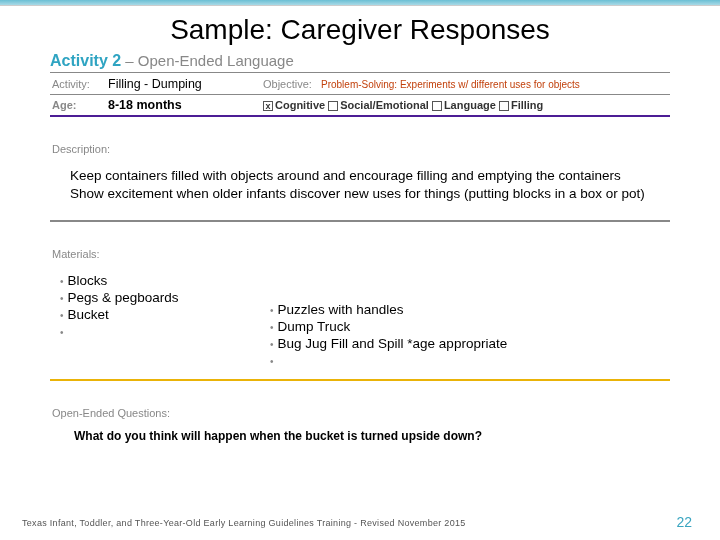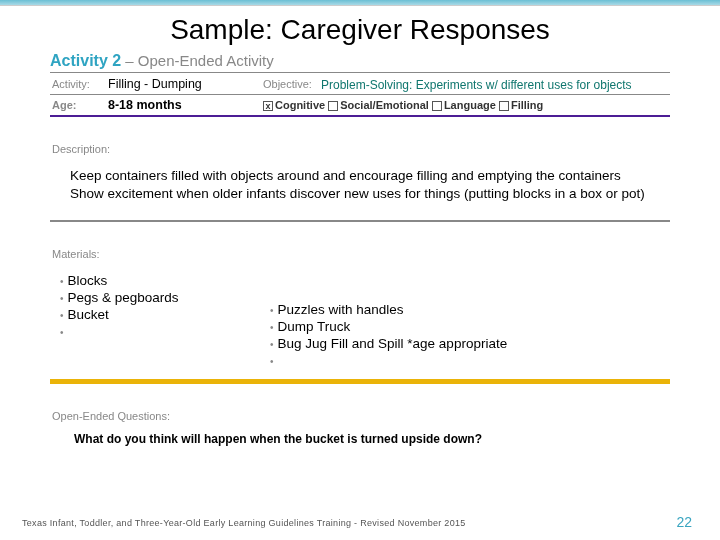--- a/index.html
+++ b/index.html
@@ -63,22 +63,22 @@
     font-size: 12.5px;
     color: #000;
   }
   .obj-label {
     color: #888;
     font-size: 11px;
     width: 58px;
   }
   .obj-val {
     flex: 1;
-    font-size: 12px;
-    color: #0f766e;
+    font-size: 10px;
+    color: #c2410c;
     padding-top: 2px;
   }
   .age-val {
     font-size: 12.5px;
     color: #000;
     width: 155px;
   }
   .checks {
     flex: 1;
     font-size: 11px;
@@ -105,21 +105,21 @@
   .desc-body {
     font-size: 13.5px;
     color: #000;
     padding: 10px 8px 16px 20px;
     line-height: 1.35;
     border-bottom: 2px solid #888;
   }
   .materials {
     display: flex;
     padding: 10px 0 10px 10px;
-    border-bottom: 5px solid #eab308;
+    border-bottom: 2px solid #eab308;
   }
   .mat-col {
     width: 210px;
   }
   .mat-col2 {
     flex: 1;
     margin-top: 29px;
   }
   .mat-row {
     font-size: 13.5px;
@@ -159,21 +159,21 @@
 
 <div class="top-band"></div>
 
 <div class="title">
   <span>Sample: Caregiver Responses</span><br>
 </div>
 
 <div class="form-area">
 
   <div class="activity-header">
-    <span>Activity </span><span class="num">2</span><span class="sub"> – Open-Ended Activity</span>
+    <span>Activity </span><span class="num">2</span><span class="sub"> – Open-Ended Language</span>
   </div>
 
   <div class="row1">
     <div class="field-label">Activity:</div>
     <div class="activity-val">Filling - Dumping</div>
     <div class="obj-label">Objective:</div>
     <div class="obj-val">Problem-Solving: Experiments w/ different uses for objects</div>
   </div>
 
   <div class="row2">

